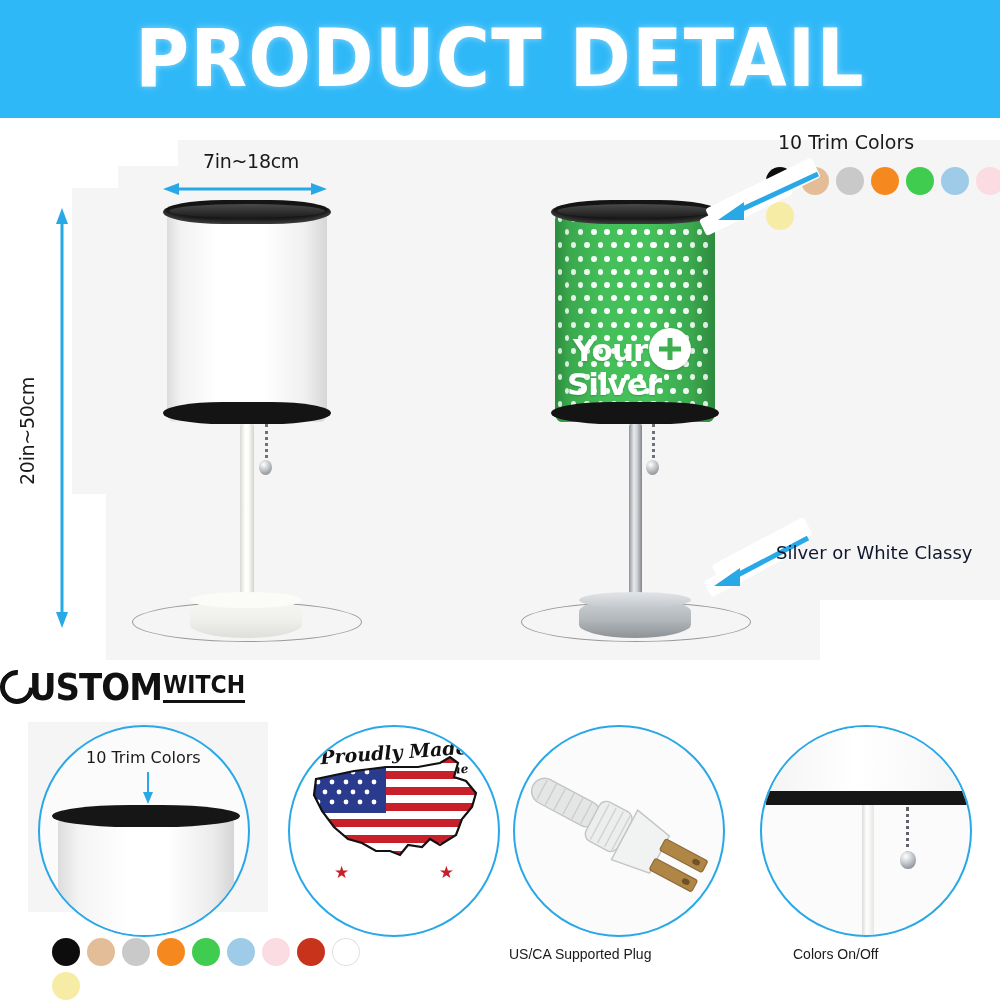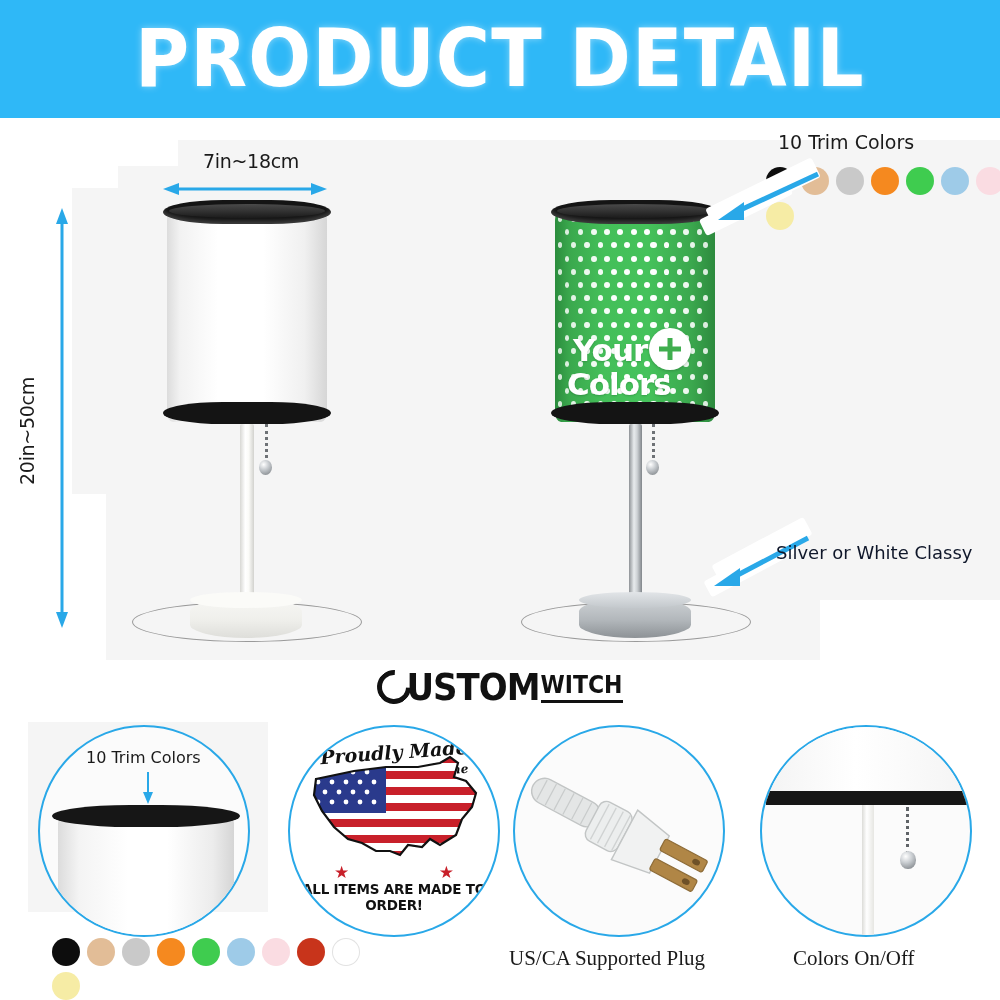--- a/index.html
+++ b/index.html
@@ -122,21 +122,21 @@
     position: absolute; background: #ffffff; border-radius: 3px;
   }
   .callout-text {
     position: absolute; font-size: 18px; color: #0f172a;
     font-family: "DejaVu Sans", sans-serif; white-space: nowrap;
   }
 
   
   .logo {
     position: absolute; left: 0; top: 662px; width: 1000px; height: 50px;
-    display: flex; align-items: center; justify-content: center;
+    display: flex; align-items: center; justify-content: flex-start;
   }
   .logo-c {
     position: relative; width: 34px; height: 34px; margin-right: 1px;
     border: 5px solid #111; border-radius: 50%; border-right-color: transparent;
     transform: rotate(-42deg);
   }
   .logo-custom {
     font-family: "DejaVu Sans", sans-serif; font-weight: bold;
     font-size: 34px; letter-spacing: -1px; color: #111;
     transform: scaleY(1.12); margin-left: -6px;
@@ -148,22 +148,22 @@
   }
   .logo-underline { height: 3px; background: #111; margin-top: 3px; }
 
   
   .feat-panel { position: absolute; background: #f5f5f5; }
   .circle {
     position: absolute; border-radius: 50%; border: 2.5px solid #29a8e8;
     background: #fbfbfb; overflow: hidden;
   }
   .feat-caption {
-    position: absolute; font-size: 21px; color: #1a1a1a;
-    font-family: Liberation Serif, serif; white-space: nowrap;
+    position: absolute; font-size: 14px; color: #1a1a1a;
+    font-family: Liberation Sans, sans-serif; white-space: nowrap;
   }
   .mini-label {
     position: absolute; font-size: 16px; color: #1a1a1a;
     font-family: "DejaVu Sans", sans-serif; white-space: nowrap;
   }
 
   
   .usa-top {
     position: absolute; left: 0; top: 14px; width: 100%; text-align: center;
     font-family: "DejaVu Serif", serif; font-style: italic; font-weight: bold;
@@ -444,21 +444,21 @@
             <div class="dot" style="left: 128.4px; top: 204px; width: 5.36px; height: 6px; opacity: 0.91;"></div>
             <div class="dot" style="left: 141.6px; top: 204px; width: 4.91px; height: 6px; opacity: 0.86;"></div>
           </div>
 
         <div style="position:absolute; left:12px; top:122px; width:140px; height:76px;">
           <div style="position:absolute; left:6px; top:0; font-family:'DejaVu Sans',sans-serif;
                       font-weight:bold; font-size:31px; color:#ffffff; letter-spacing:-1px;
                       text-shadow:0 1px 2px rgba(0,0,0,.18);">Your</div>
           <div style="position:absolute; left:0px; top:34px; font-family:'DejaVu Sans',sans-serif;
                       font-weight:bold; font-size:31px; color:#ffffff; letter-spacing:-1px;
-                      text-shadow:0 1px 2px rgba(0,0,0,.18);">Colors</div>
+                      text-shadow:0 1px 2px rgba(0,0,0,.18);">Silver</div>
           <div style="position:absolute; left:82px; top:-4px; width:42px; height:42px; border-radius:50%;
                       background:#ffffff; box-shadow:0 1px 3px rgba(0,0,0,.2);">
             <svg width="42" height="42" viewBox="0 0 42 42">
               <rect x="18.5" y="10" width="5" height="22" fill="#3fae4e"></rect>
               <rect x="10" y="18.5" width="22" height="5" fill="#3fae4e"></rect>
             </svg>
           </div>
         </div>
       </div>
       <div class="trim-bot"></div>
@@ -581,21 +581,20 @@
           <circle cx="70" cy="75" r="2.4"></circle>
             <circle cx="84" cy="75" r="2.4"></circle>
         </g>
       </g>
       <path d="M26,52 L64,44 L96,40 L128,40 L150,36 L160,30 L168,36 L164,50 L176,54 L186,66
                L182,80 L172,92 L166,108 L150,118 L140,112 L132,120 L118,118 L110,128 L100,124
                L86,124 L72,116 L58,112 L44,100 L32,84 L24,68 Z" fill="none" stroke="#111" stroke-width="2.2"></path>
     </svg>
     <div class="usa-star" style="left:44px;">★</div>
     <div class="usa-star" style="right:44px;">★</div>
-    <div class="usa-sub">ALL ITEMS ARE MADE TO ORDER!</div>
   </div>
 
   <div class="circle" style="left:513px; top:725px; width:212px; height:212px;">
     <svg width="212" height="212" viewBox="0 0 212 212" style="position:absolute;left:0;top:0;">
       <g transform="rotate(28 106 106)">
         <rect x="6" y="92" width="74" height="26" rx="13" fill="#e4e6e6" stroke="#c2c5c5" stroke-width="1.4"></rect>
         <g stroke="#c8cbcb" stroke-width="1.2">
           <line x1="16" y1="94" x2="16" y2="116"></line>
             <line x1="26" y1="93" x2="26" y2="117"></line>
           <line x1="36" y1="93" x2="36" y2="117"></line>

